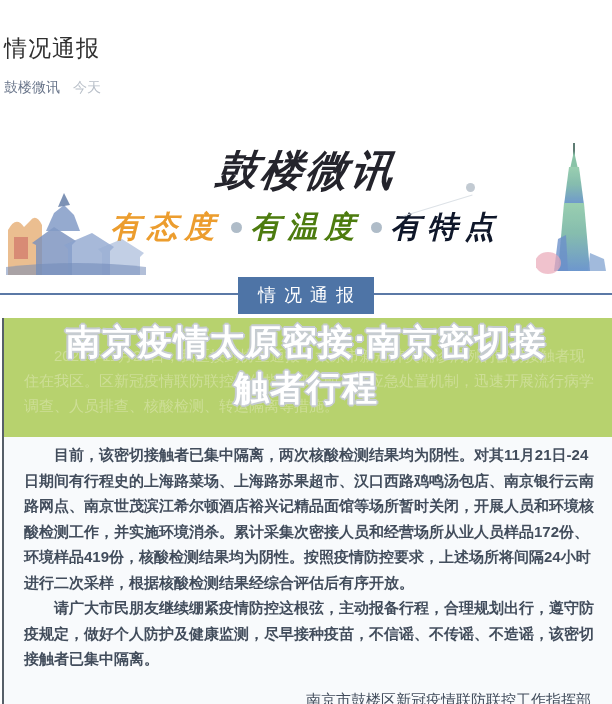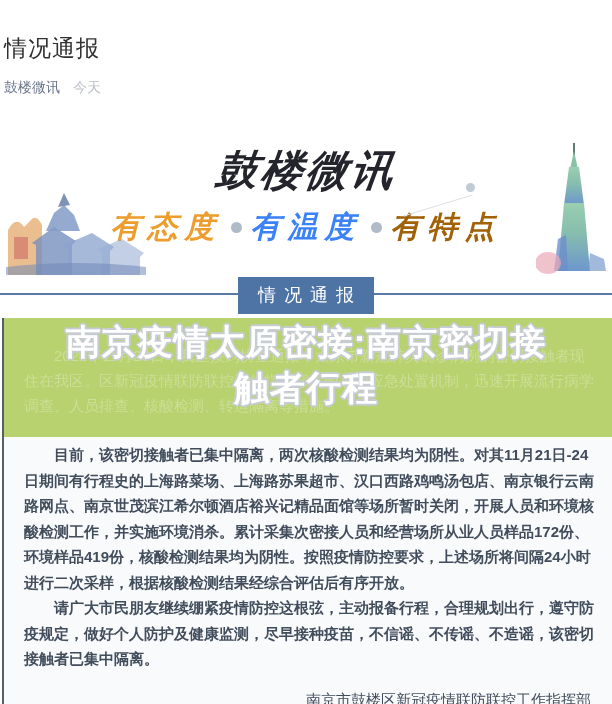--- a/index.html
+++ b/index.html
@@ -65,23 +65,23 @@
       <span class="time">今天</span>
     </div>
   </div>
 
   <div class="banner">
     <div class="brand">鼓楼微讯</div>
 
     <div class="taglines">
       <span style="color: rgb(236, 157, 46);">有态度</span>
       <span class="sep-dot"></span>
-      <span style="color: #3b82f6;">有温度</span>
+      <span style="color: #4d7c0f;">有温度</span>
       <span class="sep-dot"></span>
-      <span style="color: #a16207;">有特点</span>
+      <span style="color: #0f172a;">有特点</span>
     </div>
 
     <span class="decor-dot"></span>
     <span class="decor-line"></span>
 
     <svg class="illu-left" width="140" height="100" viewBox="0 0 140 100">
       <g opacity="0.85">
         <path d="M2 100 L2 55 Q10 40 18 52 L24 46 Q30 38 36 50 L36 100 Z" fill="#e09a52" opacity="0.75"></path>
         <rect x="8" y="62" width="14" height="22" fill="#c4574d" opacity="0.65"></rect>
         <path d="M30 100 L30 70 L26 68 L48 52 L70 66 L66 70 L66 100 Z" fill="#5f7cb2" opacity="0.8"></path>

